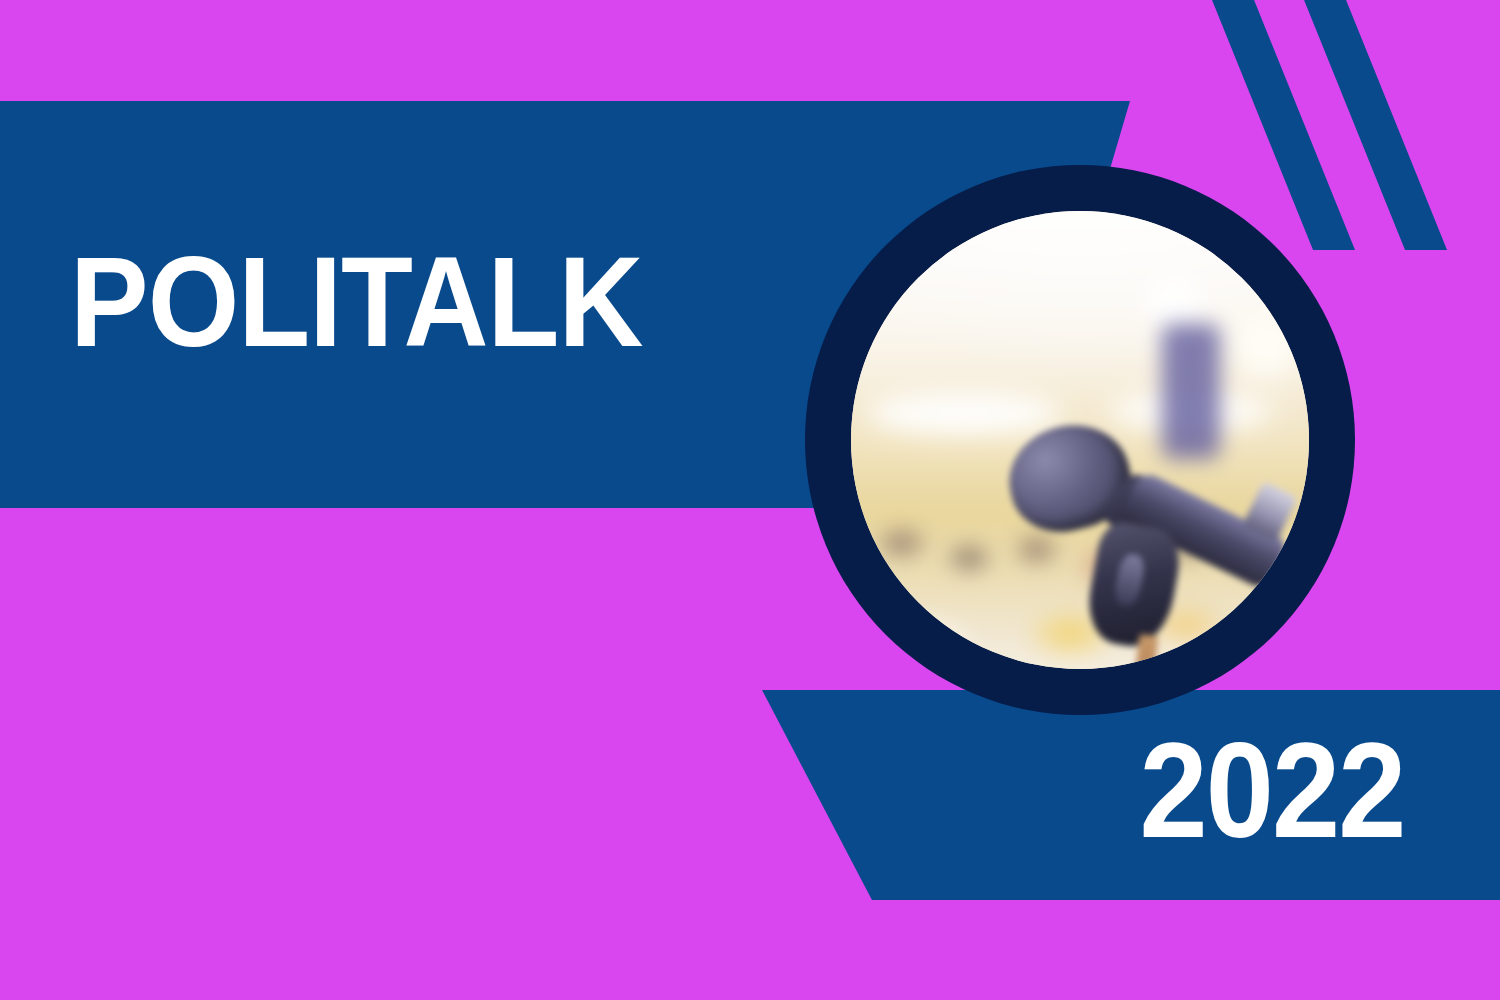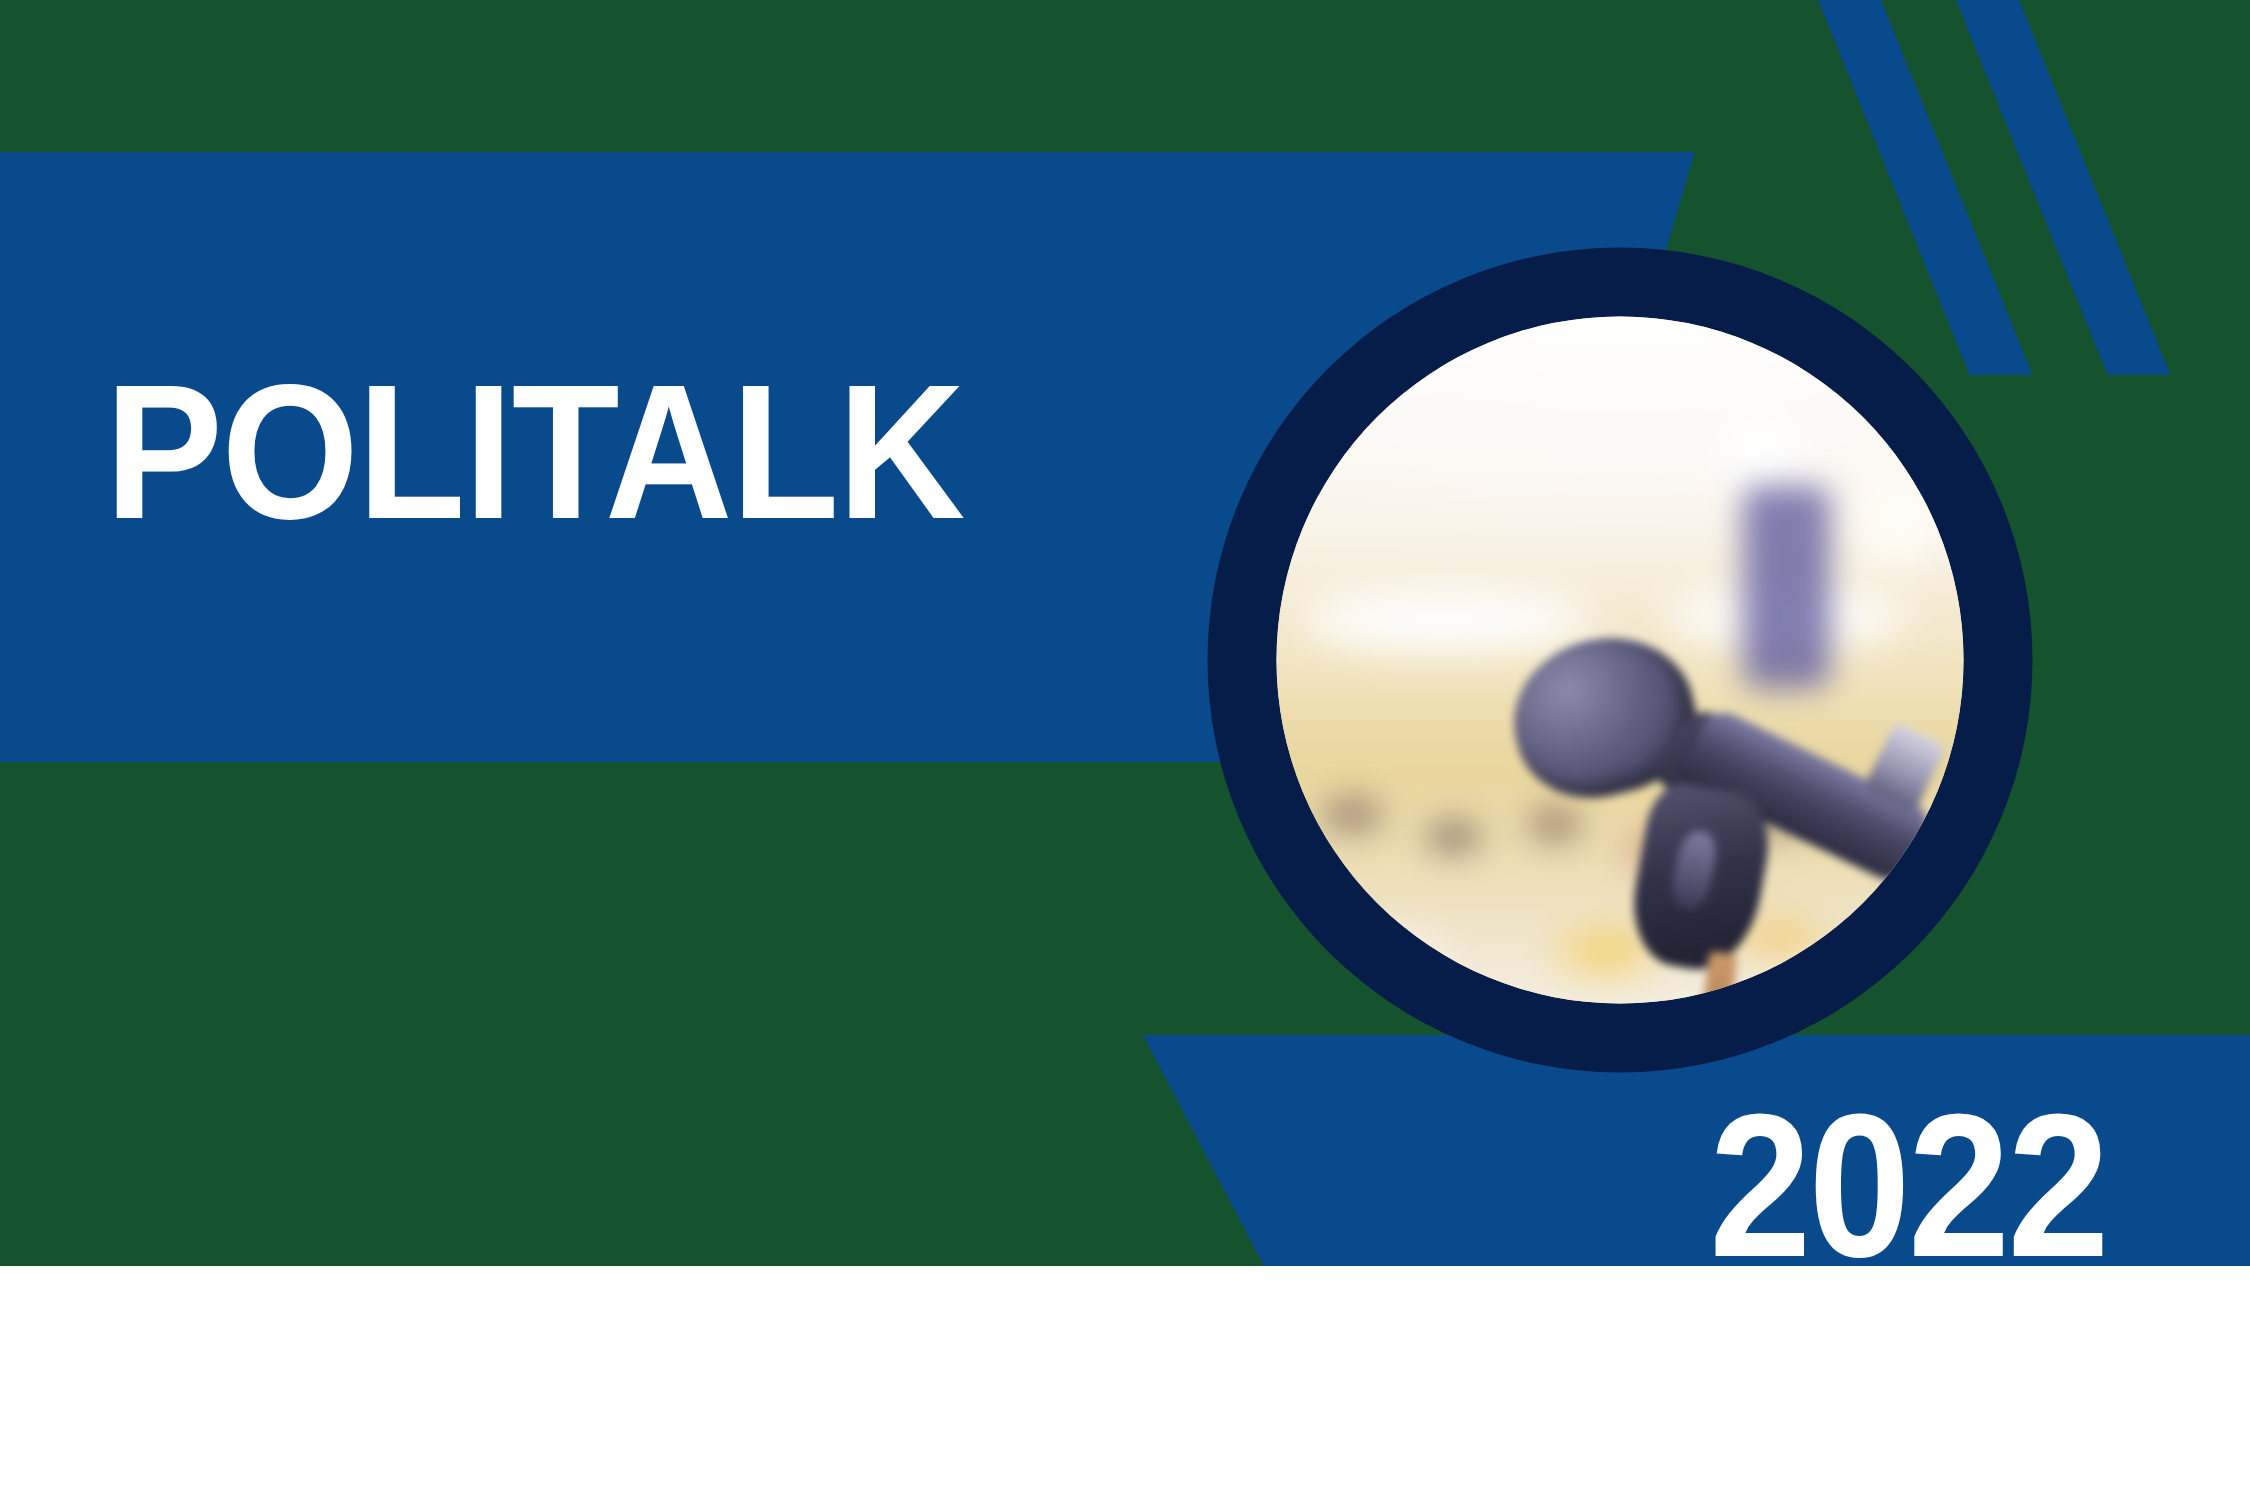--- a/index.html
+++ b/index.html
@@ -8,22 +8,22 @@
     padding: 0;
     background: #ffffff;
   }
   body {
     font-family: "Liberation Sans", sans-serif;
   }
 
   #poster {
     position: relative;
     width: 1500px;
-    height: 844px;
-    background: #14532d;
+    height: 1000px;
+    background: #d946ef;
     overflow: hidden;
     text-align: center;
   }
 
   
   .stripe {
     position: absolute;
     background: #084a8c;
     transform-origin: top left;
   }

